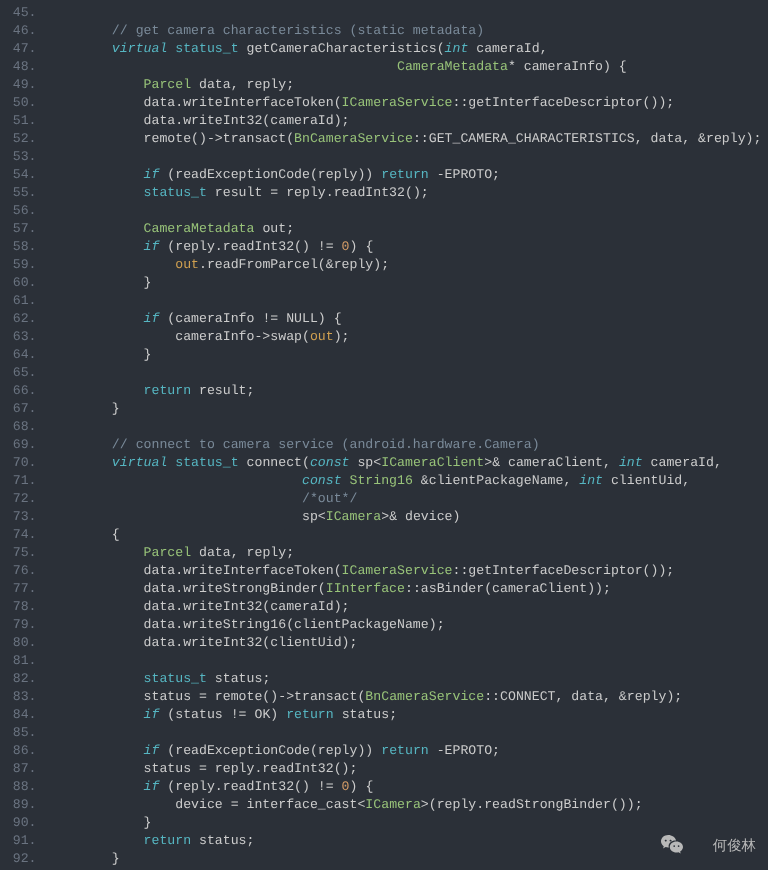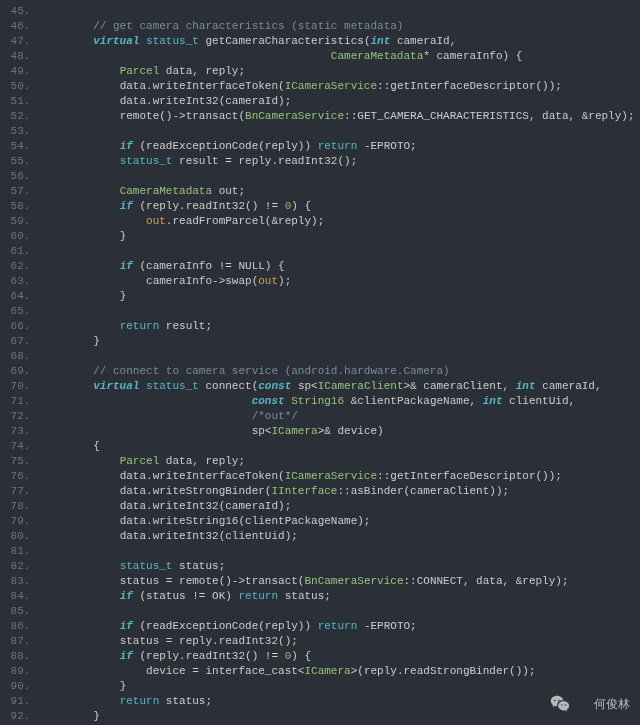--- a/index.html
+++ b/index.html
@@ -25,21 +25,21 @@
     padding: 4px 10px 4px 4px;
     user-select: none;
     white-space: pre;
   }
   .code {
     flex: 1;
     padding: 4px 0;
     white-space: pre;
   }
   .c-comment { color: #7a8a99; margin-top: 44px; }
-  .c-keyword { color: #56b6c2; font-style: italic; font-weight: bold; }
+  .c-keyword { color: #56b6c2; font-style: italic; }
   .c-type { color: #56b6c2; }
   .c-classname { color: #98c379; }
   .c-const { color: #d0a050; }
   .c-num { color: #d19a66; }
   .c-plain { color: #cccccc; }
   .c-return { color: #56b6c2; }
   .watermark {
     position: absolute;
     right: 10px;
     bottom: 10px;

